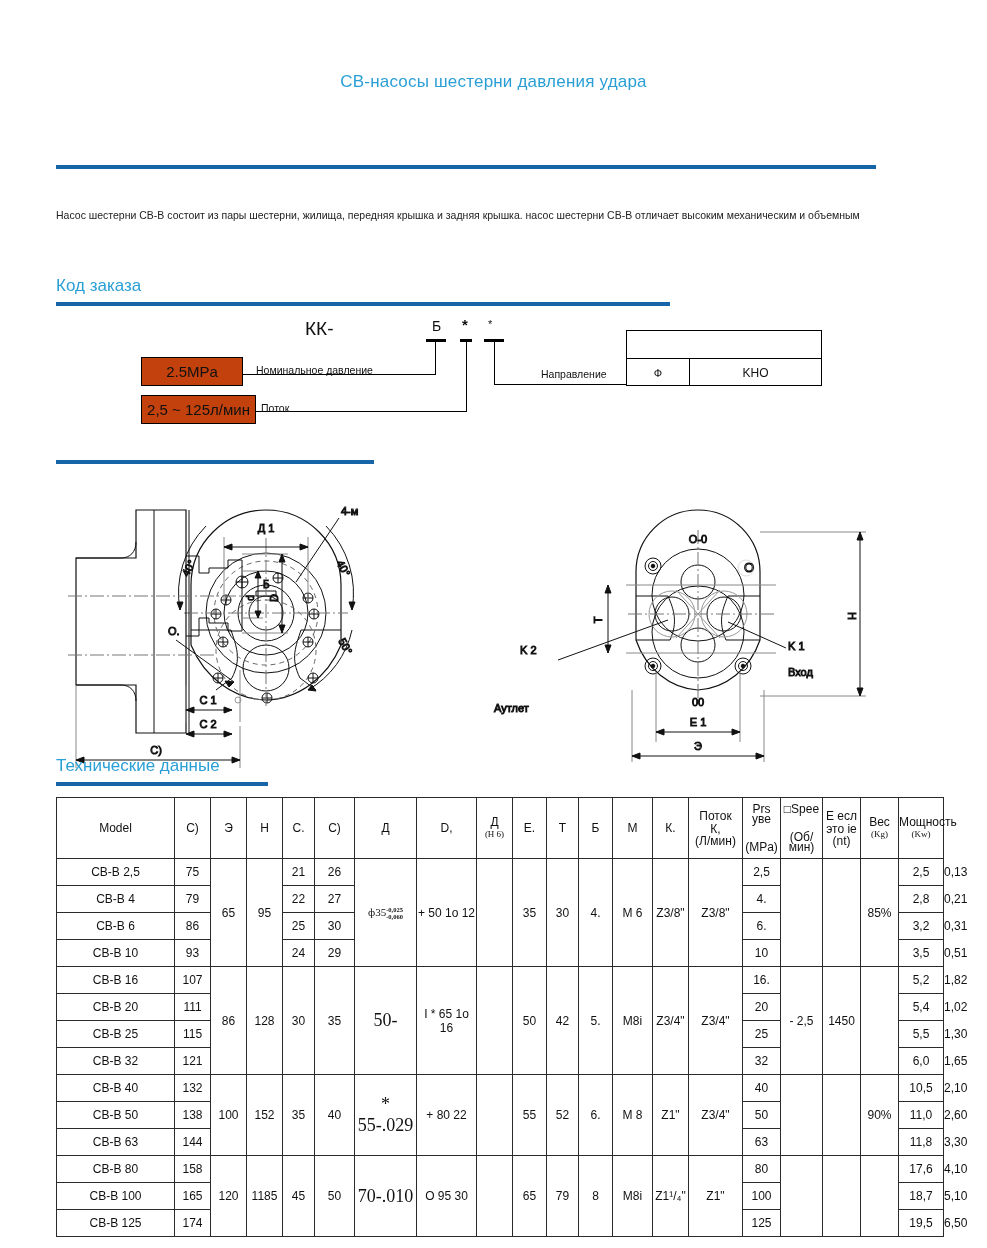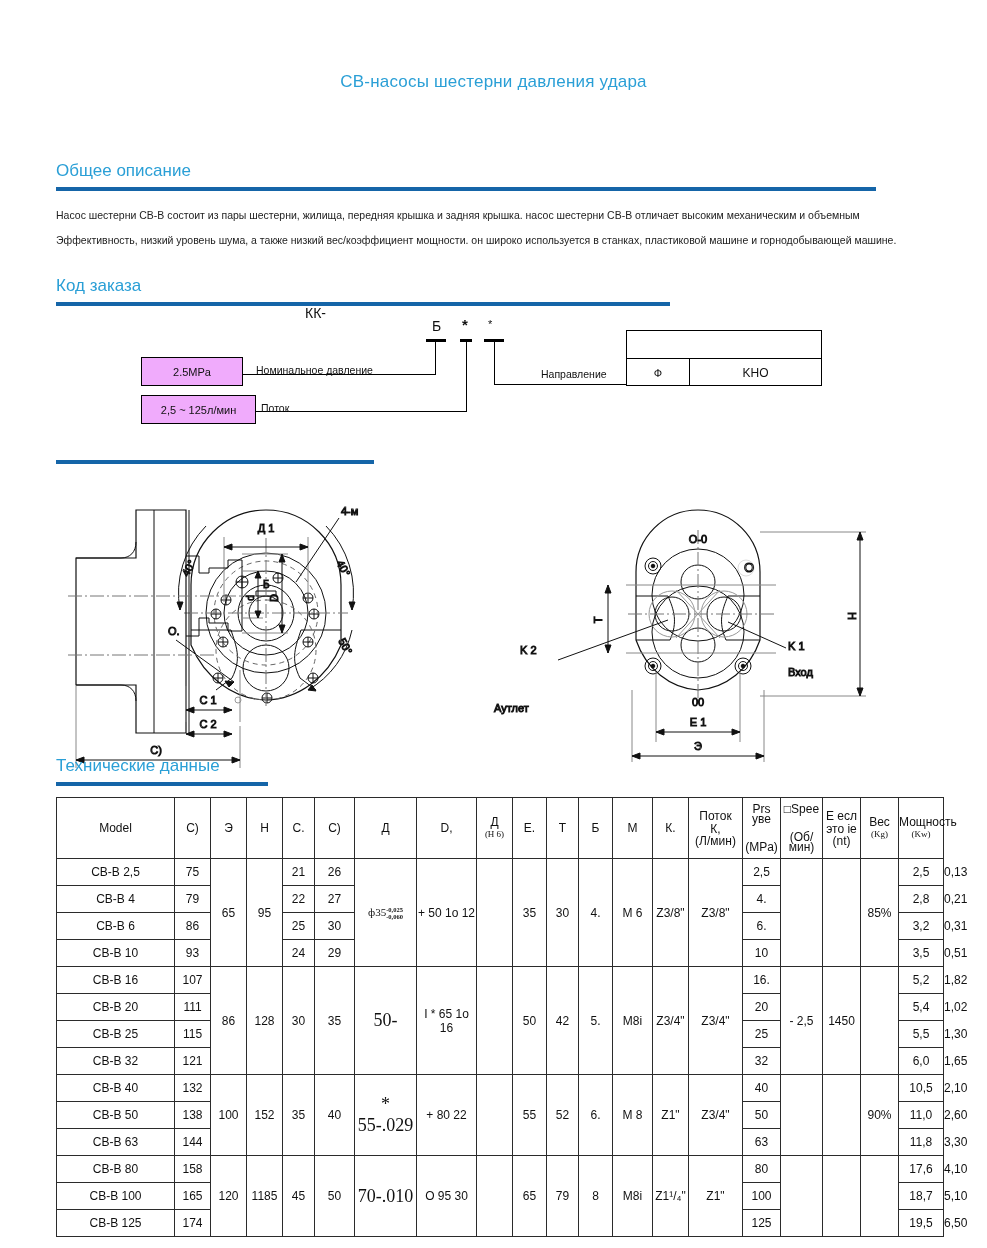--- a/index.html
+++ b/index.html
@@ -22,32 +22,32 @@
   .sec .rule{height:4px;background:#1565a8;margin-top:5px;}
 
   
   .para{
     position:absolute;left:56px;top:203px;width:880px;
     font-size:10.5px;line-height:25px;color:#222;
   }
 
   
   .oc{position:absolute;left:56px;top:305px;width:890px;height:130px;font-size:11px;}
-  .oc .code-kk{position:absolute;left:249px;top:0;font-size:14px;}
+  .oc .code-kk{position:absolute;left:249px;top:13px;font-size:19px;}
   .oc .code-b{position:absolute;left:376px;top:13px;font-size:14px;}
   .oc .code-s1{position:absolute;left:406px;top:11px;font-size:15px;font-weight:700;}
   .oc .code-s2{position:absolute;left:432px;top:13px;font-size:11px;}
 
   .oc .tick{position:absolute;background:#000;}
   .oc .ln{position:absolute;background:#000;}
 
   .oc .box{
-    position:absolute;border:1px solid #000;background:#f0abfc;
+    position:absolute;border:1px solid #000;background:#c2410c;
     display:flex;align-items:center;justify-content:center;
-    font-size:11px;white-space:nowrap;
+    font-size:15px;white-space:nowrap;
   }
   .oc .lbl{position:absolute;font-size:10.5px;white-space:nowrap;}
 
   
   .dir-tbl{position:absolute;left:570px;top:25px;width:194px;height:54px;border:1px solid #000;}
   .dir-tbl .r{position:absolute;left:0;width:194px;height:27px;}
   .dir-tbl .r.r2{top:27px;border-top:1px solid #000;}
   .dir-tbl .c1{position:absolute;left:0;top:0;width:62px;height:27px;display:flex;align-items:center;justify-content:center;font-size:11px;}
   .dir-tbl .c2{position:absolute;left:62px;top:0;width:131px;height:27px;border-left:1px solid #000;display:flex;align-items:center;justify-content:center;font-size:12px;}
 
@@ -75,26 +75,24 @@
   .serif{font-family:"Liberation Serif", serif;}
 </style>
 </head>
 <body>
 
 <div class="page">
 
   <div class="doc-title">CB-насосы шестерни давления удара</div>
 
   <div class="sec" style="top:160px;width:820px;">
-    <div class="sec-title">Общее описание</div>
     <div class="rule"></div>
   </div>
   <div class="para">
     <div>Насос шестерни CB-B состоит из пары шестерни, жилища, передняя крышка и задняя крышка. насос шестерни CB-B отличает высоким механическим и объемным</div>
-    <div>Эффективность, низкий уровень шума, а также низкий вес/коэффициент мощности. он широко используется в станках, пластиковой машине и горнодобывающей машине.</div>
   </div>
 
   <div class="sec" style="top:275px;width:614px;">
     <div class="sec-title">Код заказа</div>
     <div class="rule"></div>
   </div>
 
   <div class="oc">
     <span class="code-kk">КК-</span>
     <span class="code-b">Б</span>

